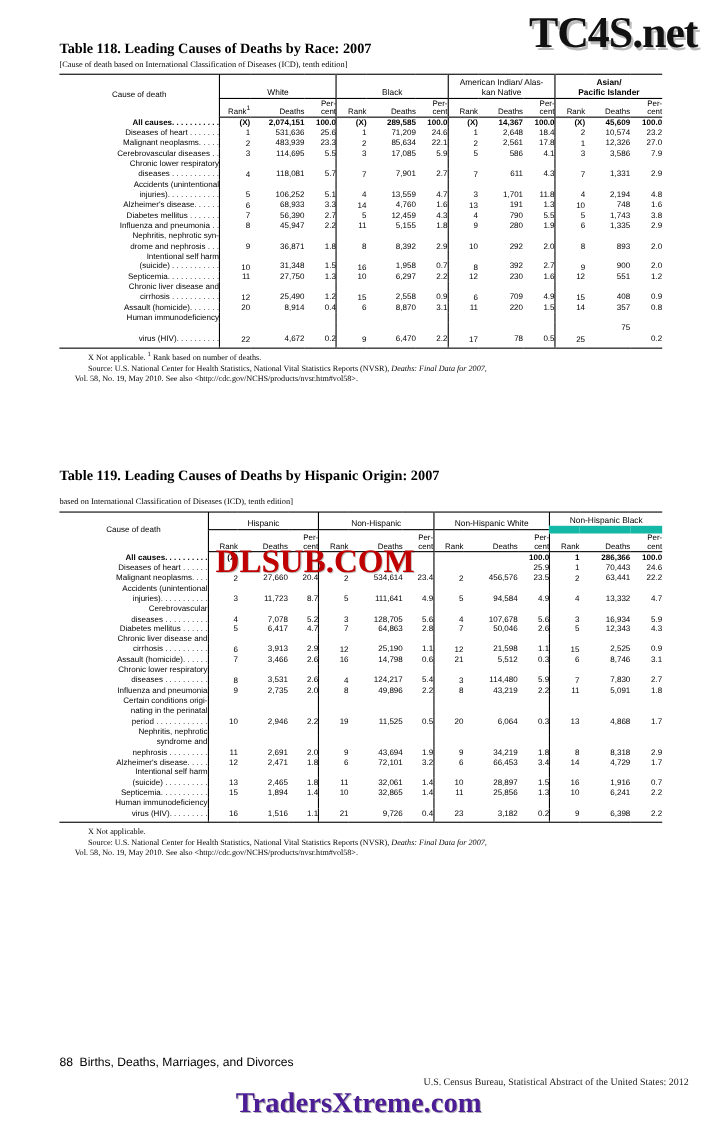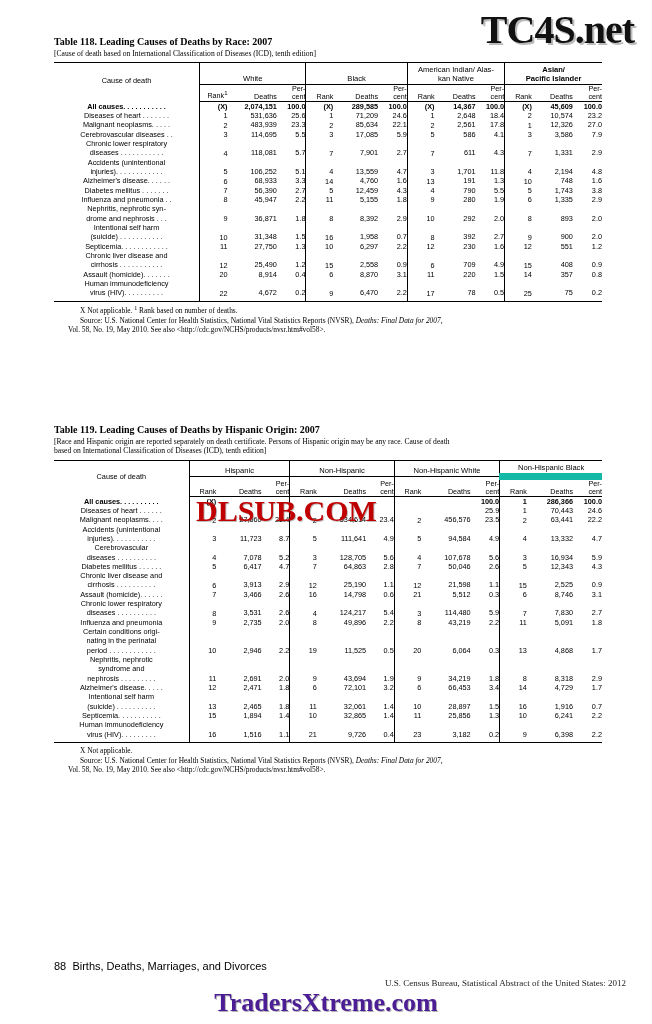--- a/index.html
+++ b/index.html
@@ -36,21 +36,21 @@
     font-weight:bold;font-size:26px;
     color:#4c1d95;
     text-shadow:1px 1px 0 rgba(0,0,0,.3);
     white-space:nowrap;
   }
 
   
   .block{position:absolute;left:54px;width:548px;}
   .tbl-title{
     font-family:"Liberation Serif", serif;
-    font-weight:bold;font-size:10px;
+    font-weight:bold;font-size:13px;
     margin:0 0 2px 0;
   }
   .tbl-head-note{
     font-size:7.6px;
     line-height:1.25;
     margin:0 0 4px 0;
   }
 
   table.data{
     border-collapse:collapse;
@@ -79,21 +79,21 @@
     text-align:right;
     font-size:7.2px;
     font-weight:normal;
     padding:0 2px 1px 0;
     line-height:1.1;
     vertical-align:bottom;
   }
   .vline{border-left:1px solid #000;}
 
   td.stub{
-    text-align:center;
+    text-align:right;
     padding-left:1px;
     white-space:nowrap;
     font-size:7.3px;
     line-height:1.28;
   }
   td.num{
     text-align:right;
     padding-right:3px;
     white-space:nowrap;
     line-height:1.28;
@@ -521,21 +521,21 @@
             <td class="rank vline" style="padding-bottom: 2px;">22</td>
             <td class="num" style="padding-bottom: 2px;">4,672</td>
             <td class="num" style="padding-bottom: 2px;">0.2</td>
             <td class="rank vline" style="padding-bottom: 2px;">9</td>
             <td class="num" style="padding-bottom: 2px;">6,470</td>
             <td class="num" style="padding-bottom: 2px;">2.2</td>
             <td class="rank vline" style="padding-bottom: 2px;">17</td>
             <td class="num" style="padding-bottom: 2px;">78</td>
             <td class="num" style="padding-bottom: 2px;">0.5</td>
             <td class="rank vline" style="padding-bottom: 2px;">25</td>
-            <td class="num" style="padding-bottom: 2px;">75</td>
+            <td class="num" style="padding-bottom: 12px;">75</td>
             <td class="num" style="padding-bottom: 2px;">0.2</td>
           </tr>
           <tr class="botrule">
             <td style="border-bottom: 1px solid rgb(0, 0, 0); height: 1px;"></td>
             <td class="vline" style="border-bottom: 1px solid rgb(0, 0, 0); height: 1px;"></td>
             <td style="border-bottom: 1px solid rgb(0, 0, 0); height: 1px;"></td>
             <td style="border-bottom: 1px solid rgb(0, 0, 0); height: 1px;"></td>
             <td class="vline" style="border-bottom: 1px solid rgb(0, 0, 0); height: 1px;"></td>
             <td style="border-bottom: 1px solid rgb(0, 0, 0); height: 1px;"></td>
             <td style="border-bottom: 1px solid rgb(0, 0, 0); height: 1px;"></td>
@@ -558,21 +558,21 @@
       </div>
       <div class="ind2">
         Vol. 58, No. 19, May  2010.  See also &lt;http://cdc.gov/NCHS/products/nvsr.htm#vol58&gt;.
       </div>
     </div>
   </div>
 
   <div class="block" style="top:424px;">
     <div class="tbl-title">Table 119. Leading Causes of Deaths by Hispanic Origin: 2007</div>
     <div class="tbl-head-note">
-      <span>[Race and Hispanic origin are reported separately on death certificate. Persons of Hispanic origin may be any race. Cause of death</span><br>
+      <br>
       <span>based on International Classification of Diseases (ICD), tenth edition]</span>
     </div>
 
     <table class="data">
       <colgroup>
         <col style="width:150px">
         <col style="width:30px">
           <col style="width:52px">
           <col style="width:32px">
         <col style="width:30px">

